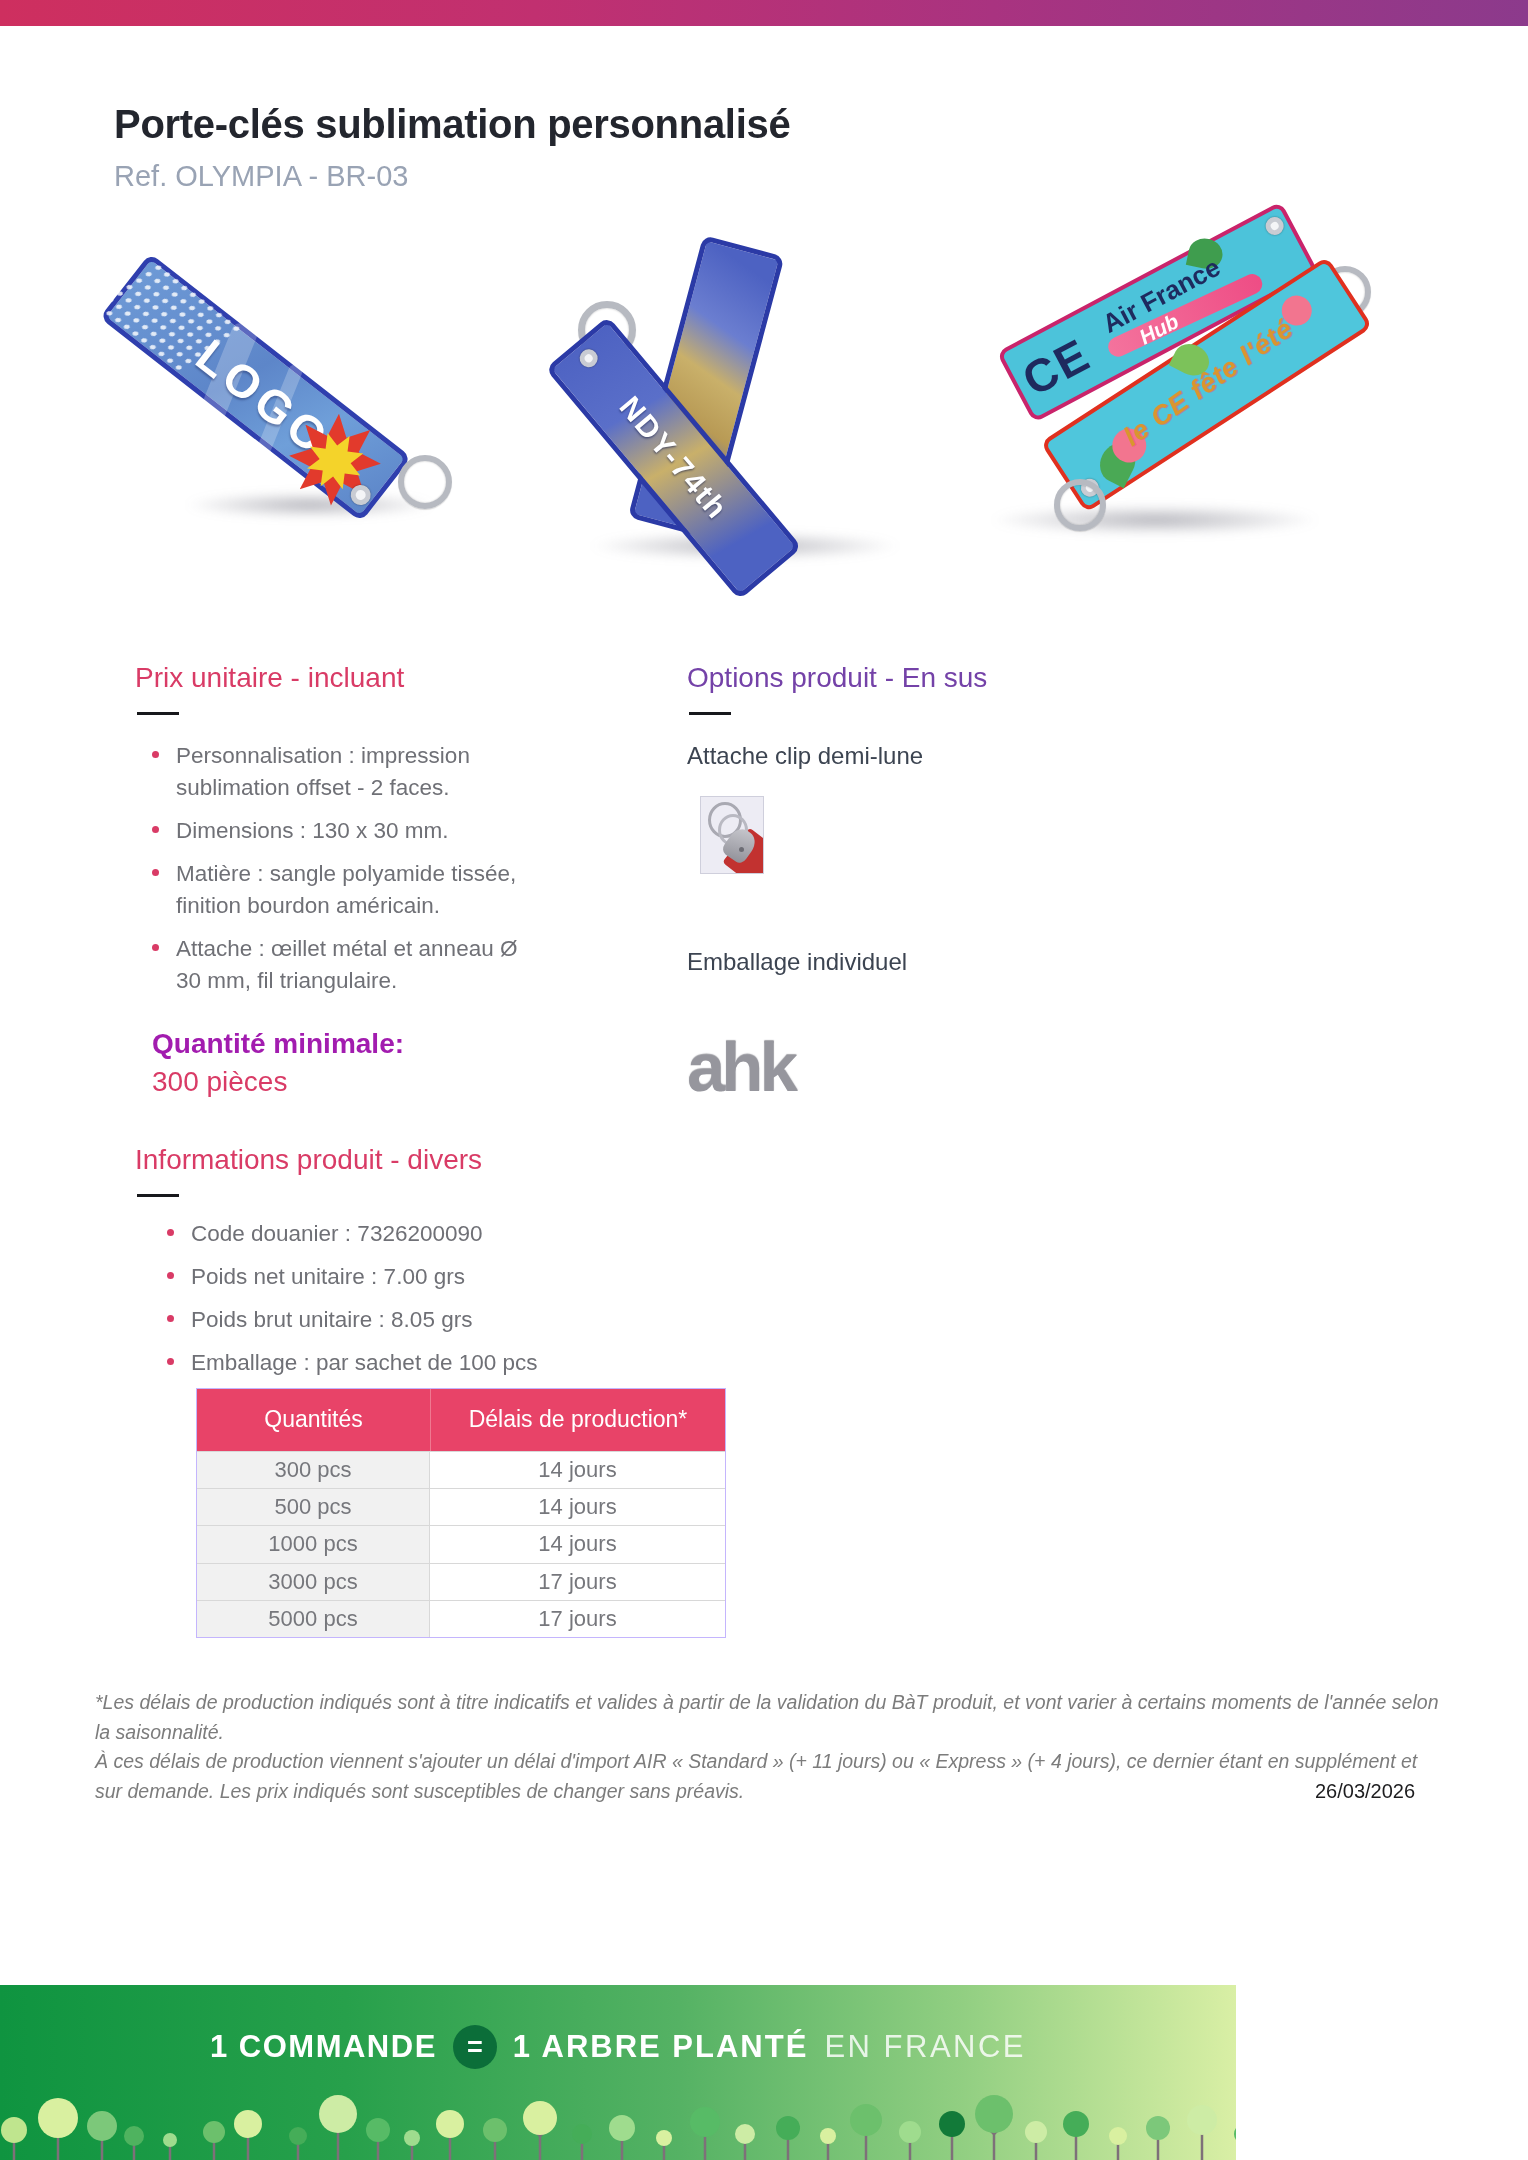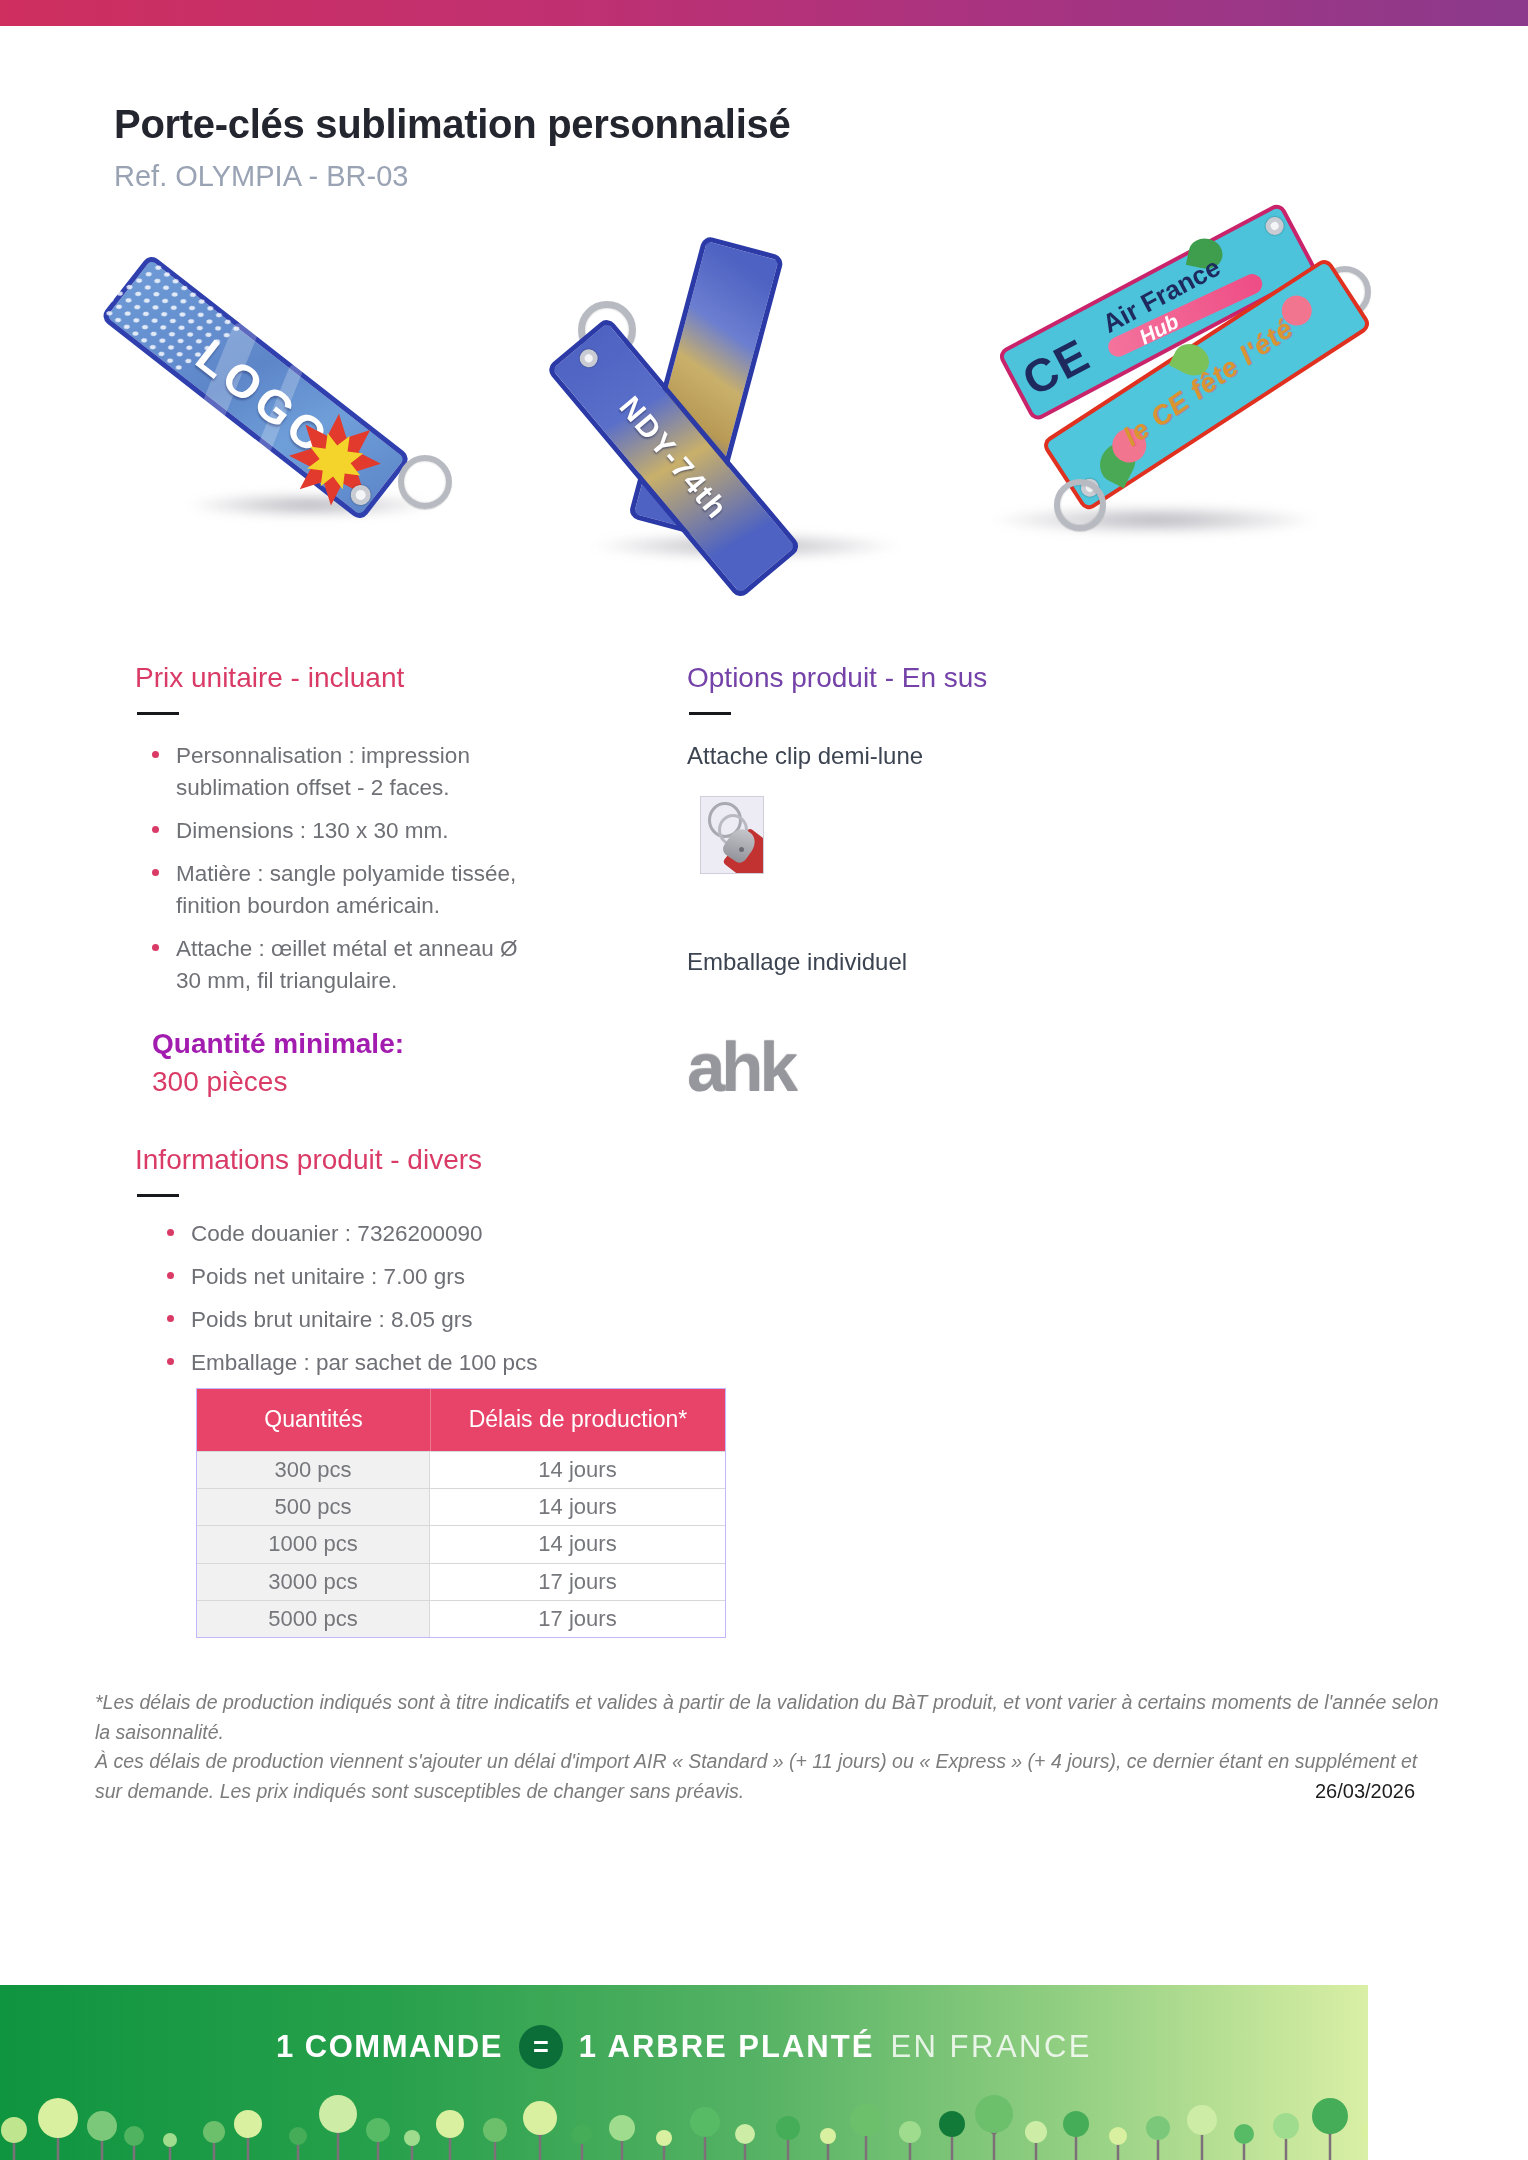--- a/index.html
+++ b/index.html
@@ -98,21 +98,21 @@
   .t-row .c1{background:#f1f1f1;border-right:1px solid #d8d8d8;}
   .t-row .c2{background:#ffffff;}
   .t-head .hcell2{border-left:1px solid #ef7890;}
 
   
   .footnote{position:absolute;left:95px;top:1688px;width:1345px;font-size:19.5px;font-style:italic;
             color:#7c7c7c;line-height:1.52;}
   .date{position:absolute;left:1315px;top:1780px;font-size:20px;color:#1d1d1f;}
 
   
-  .banner{position:absolute;left:0;top:1985px;width:1368px;height:175px;
+  .banner{position:absolute;left:0;top:1985px;width:1236px;height:175px;
           background:linear-gradient(90deg,#0f9440 0%,#27a04b 28%,#55b264 55%,#92cf82 78%,#d9efa5 100%);overflow:hidden;text-decoration:underline;}
   .banner-row{position:absolute;left:0;top:40px;width:100%;display:flex;align-items:center;justify-content:center;gap:16px;}
   .b1{font-size:31px;font-weight:600;color:#ffffff;letter-spacing:1.5px;}
   .beq{width:44px;height:44px;border-radius:50%;background:#0b6e39;color:#ffffff;font-size:27px;font-weight:700;
        display:flex;align-items:center;justify-content:center;}
   .b2{font-size:31px;font-weight:800;color:#ffffff;letter-spacing:2px;}
   .b3{font-size:31px;font-weight:400;color:rgba(255,255,255,.82);letter-spacing:2.5px;}
   .trees{position:absolute;left:0;bottom:0;width:1528px;height:76px;}
 </style>
 </head>

